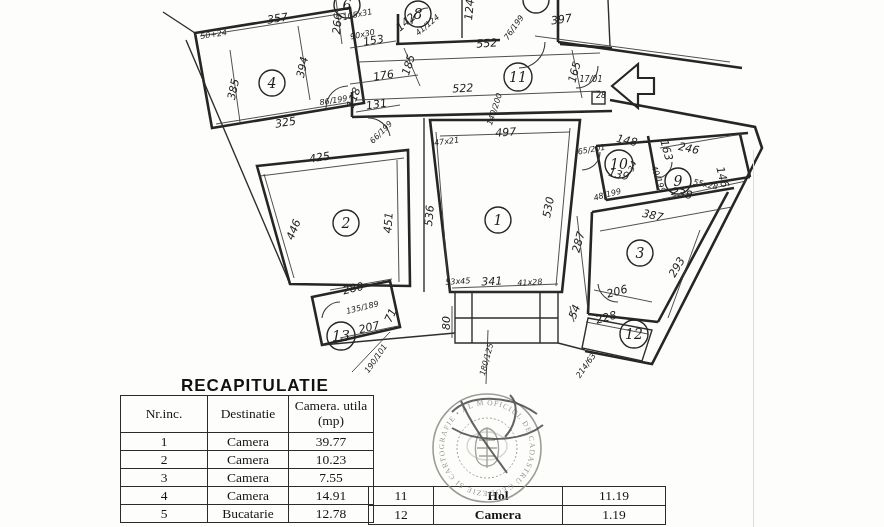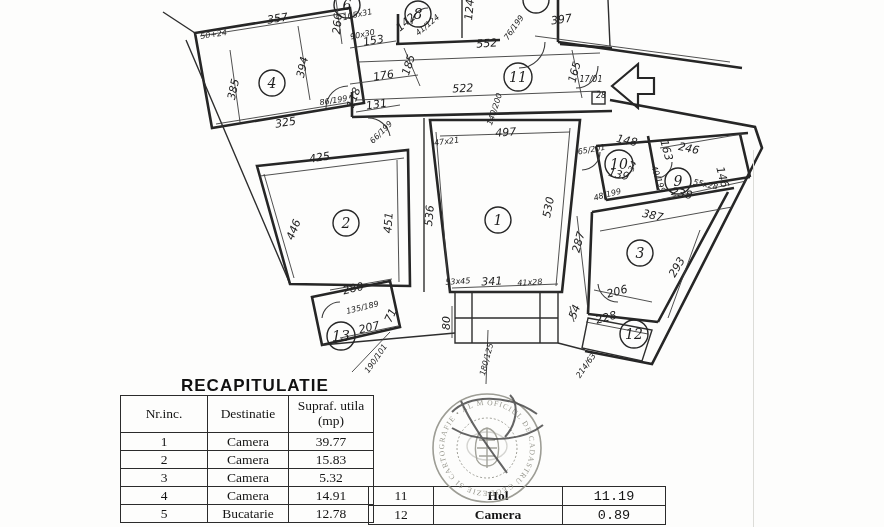--- a/index.html
+++ b/index.html
@@ -24,21 +24,21 @@
   table.recap{position:absolute;border-collapse:collapse;font-family:"Liberation Serif",serif;
               font-size:13.5px;color:#141414;}
   table.recap td,table.recap th{border:1.6px solid #2b2b2b;text-align:center;padding:0 4px;
               font-weight:normal;}
   #table-left{left:120px;top:395px;}
   #table-left th{height:36px;white-space:pre-line;line-height:1.1;}
   #table-left td{height:17px;}
   #table-left .c0{width:78px;} #table-left .c1{width:72px;} #table-left .c2{width:76px;}
   #table-right{left:368px;top:486px;}
   #table-right td{height:18px;}
-  #table-right .c0{width:56px;} #table-right .c1{width:120px;font-weight:bold;} #table-right .c2{width:94px;font-family:Liberation Mono, monospace;}
+  #table-right .c0{width:56px;} #table-right .c1{width:120px;font-weight:bold;} #table-right .c2{width:94px;}
   
   #stamp{position:absolute;left:0;top:0;pointer-events:none;}
   .ringtext{font:7.6px "Liberation Serif",serif;fill:#8f8f85;letter-spacing:1.1px;}
   .stampink{stroke:#93938a;fill:none;}
   .sig{fill:none;stroke:#4a4a4a;stroke-width:2;opacity:.85;}
 </style>
 </head>
 <body>
 
 <div id="page">
@@ -205,39 +205,39 @@
 
   <div class="scanline" style="left:753px;top:150px;height:377px;"></div>
 
   <div id="recap-title">RECAPITULATIE</div>
 
   <table class="recap" id="table-left">
     <thead>
         <tr>
           <th class="c0">Nr.inc.</th>
           <th class="c1">Destinatie</th>
-          <th class="c2">Supraf. utila
+          <th class="c2">Camera. utila
 (mp)</th>
         </tr>
       </thead>
     <tbody>
         <tr>
           <td class="c0">1</td>
           <td class="c1">Camera</td>
           <td class="c2">39.77</td>
         </tr>
         <tr>
           <td class="c0">2</td>
           <td class="c1">Camera</td>
-          <td class="c2">15.83</td>
+          <td class="c2">10.23</td>
         </tr>
         <tr>
           <td class="c0">3</td>
           <td class="c1">Camera</td>
-          <td class="c2">5.32</td>
+          <td class="c2">7.55</td>
         </tr>
         <tr>
           <td class="c0">4</td>
           <td class="c1">Camera</td>
           <td class="c2">14.91</td>
         </tr>
         <tr>
           <td class="c0">5</td>
           <td class="c1">Bucatarie</td>
           <td class="c2">12.78</td>
@@ -248,21 +248,21 @@
   <table class="recap" id="table-right">
     <tbody>
         <tr>
           <td class="c0">11</td>
           <td class="c1">Hol</td>
           <td class="c2">11.19</td>
         </tr>
         <tr>
           <td class="c0">12</td>
           <td class="c1">Camera</td>
-          <td class="c2">0.89</td>
+          <td class="c2">1.19</td>
         </tr>
       </tbody>
   </table>
 
   <svg id="stamp" width="884" height="527" viewBox="0 0 884 527">
     <g transform="translate(487,448)" opacity="0.9">
       <circle r="54" class="stampink" stroke-width="1.6"></circle>
       <circle r="30" class="stampink" stroke-width="1" stroke-dasharray="2,2"></circle>
       <defs>
         <path id="ringpath" d="M0,-43 A43,43 0 1 1 -0.01,-43"></path>

